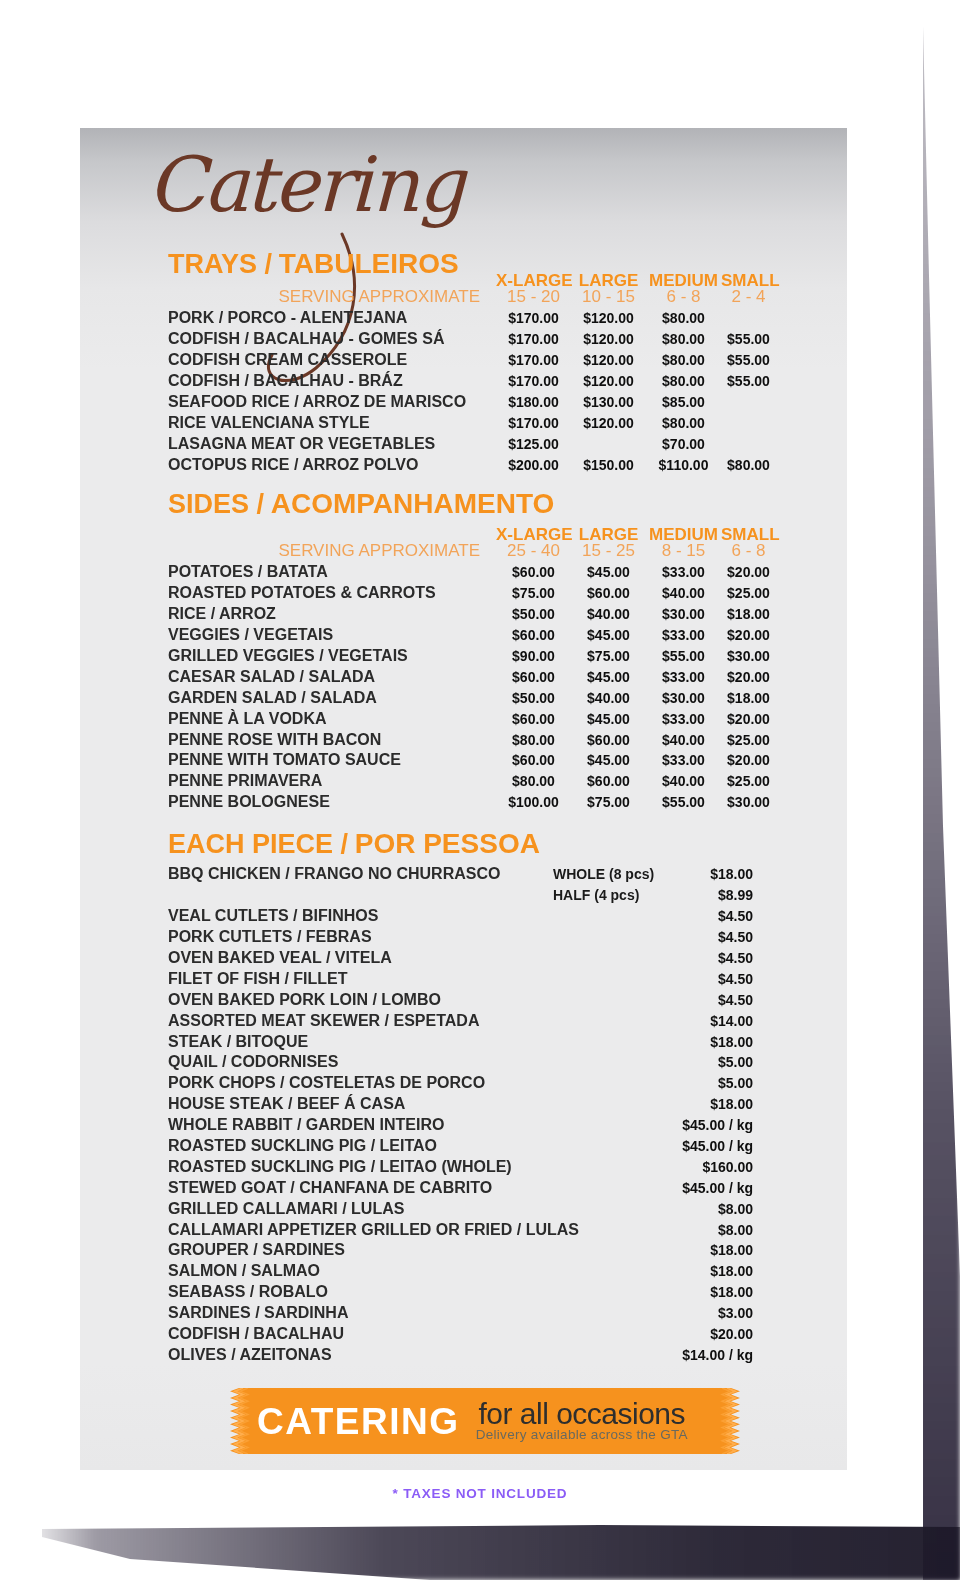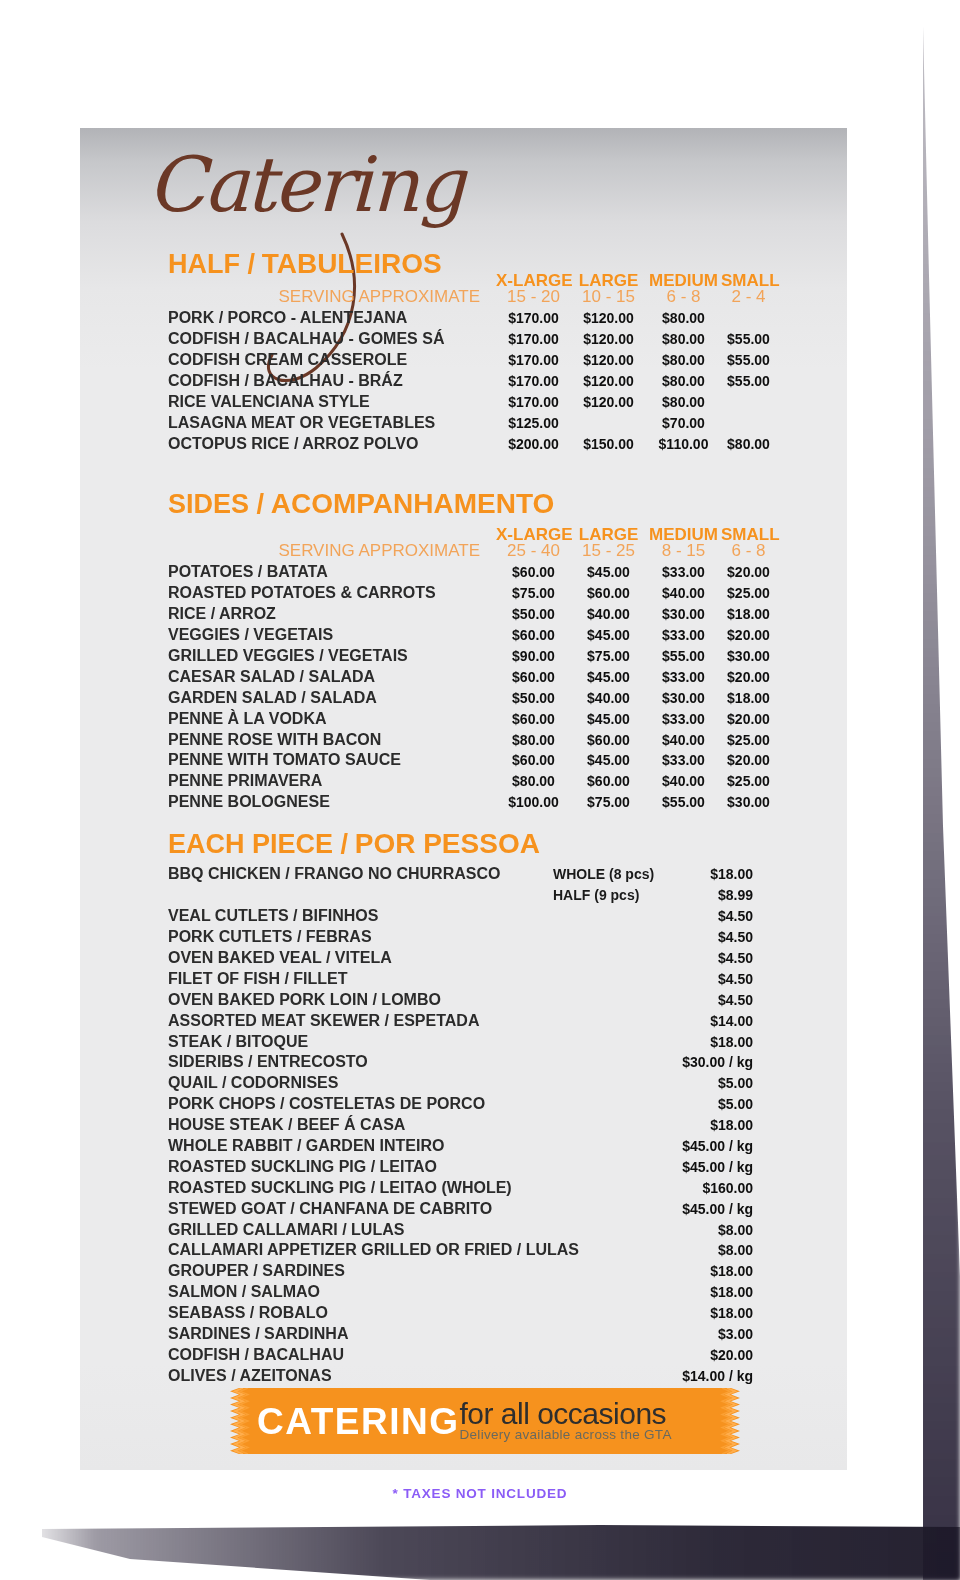--- a/index.html
+++ b/index.html
@@ -72,21 +72,21 @@
     display:flex; align-items:center;
     filter:drop-shadow(0 6px 6px rgba(60,60,60,.35));
   }
   .ribbon-edge { position:absolute; top:0; height:66px; width:20px; }
   .ribbon-edge.left  { left:1px; }
   .ribbon-edge.right { right:1px; transform:scaleX(-1); }
   .ribbon-word {
     margin-left:27px; font-size:37px; font-weight:bold; letter-spacing:1.5px;
     color:#ffffff; line-height:1; white-space:nowrap;
   }
-  .ribbon-right { flex:1; text-align:left; margin-right:36px; margin-top:-1px; }
+  .ribbon-right { flex:1; text-align:center; margin-right:36px; margin-top:-1px; }
   .ribbon-tagline { font-size:30px; line-height:29px; color:#2e2e2e; letter-spacing:-0.5px; white-space:nowrap; }
   .ribbon-subline { font-size:13.5px; line-height:14px; color:#69695e; letter-spacing:0.3px; white-space:nowrap; }
 
   .footnote {
     position:absolute; left:0; top:1486px; width:960px; text-align:center;
     font-size:13.5px; font-weight:bold; letter-spacing:0.8px; color:#8b5cf6;
   }
 </style>
 </head>
 <body>
@@ -95,21 +95,21 @@
 
   <div class="sheet">
 
     <div class="script-title">Catering</div>
     <svg class="swash" width="170" height="180" viewBox="0 0 170 180">
       <path d="M 112,6 C 134,52 128,104 86,140 C 58,163 28,152 42,127" fill="none" stroke="#6b3826" stroke-width="3" stroke-linecap="round"></path>
     </svg>
 
     <section id="trays">
       <h2>
-        <span class="h-main">HALF /</span>
+        <span class="h-main">TRAYS /</span>
         <span class="h-sub">TABULEIROS</span>
       </h2>
       <div class="hdr-labels grid5">
         <div class="hcell"></div>
         <div class="hcell lbl">X-LARGE</div>
         <div class="hcell lbl">LARGE</div>
         <div class="hcell lbl">MEDIUM</div>
         <div class="hcell lbl">SMALL</div>
       </div>
       <div class="hdr-ranges grid5">
@@ -146,20 +146,27 @@
           </div>
 
           <div class="row grid5">
             <div class="c name">CODFISH / BACALHAU - BRÁZ</div>
             <div class="c price">$170.00</div>
             <div class="c price">$120.00</div>
             <div class="c price">$80.00</div>
             <div class="c price">$55.00</div>
           </div>
 
+          <div class="row grid5">
+            <div class="c name">SEAFOOD RICE / ARROZ DE MARISCO</div>
+            <div class="c price">$180.00</div>
+            <div class="c price">$130.00</div>
+            <div class="c price">$85.00</div>
+            <div class="c price"></div>
+          </div>
 
           <div class="row grid5">
             <div class="c name">RICE VALENCIANA STYLE</div>
             <div class="c price">$170.00</div>
             <div class="c price">$120.00</div>
             <div class="c price">$80.00</div>
             <div class="c price"></div>
           </div>
 
           <div class="row grid5">
@@ -309,21 +316,21 @@
       <div class="rows">
 
           <div class="row grid3">
             <div class="c name">BBQ CHICKEN / FRANGO NO CHURRASCO</div>
             <div class="c qual">WHOLE (8 pcs)</div>
             <div class="c pright">$18.00</div>
           </div>
 
           <div class="row grid3">
             <div class="c name"></div>
-            <div class="c qual">HALF (9 pcs)</div>
+            <div class="c qual">HALF (4 pcs)</div>
             <div class="c pright">$8.99</div>
           </div>
 
           <div class="row grid3">
             <div class="c name">VEAL CUTLETS / BIFINHOS</div>
             <div class="c qual"></div>
             <div class="c pright">$4.50</div>
           </div>
 
           <div class="row grid3">
@@ -355,25 +362,20 @@
             <div class="c qual"></div>
             <div class="c pright">$14.00</div>
           </div>
 
           <div class="row grid3">
             <div class="c name">STEAK / BITOQUE</div>
             <div class="c qual"></div>
             <div class="c pright">$18.00</div>
           </div>
 
-          <div class="row grid3">
-            <div class="c name">SIDERIBS / ENTRECOSTO</div>
-            <div class="c qual"></div>
-            <div class="c pright">$30.00 / kg</div>
-          </div>
 
           <div class="row grid3">
             <div class="c name">QUAIL / CODORNISES</div>
             <div class="c qual"></div>
             <div class="c pright">$5.00</div>
           </div>
 
           <div class="row grid3">
             <div class="c name">PORK CHOPS / COSTELETAS DE PORCO</div>
             <div class="c qual"></div>

